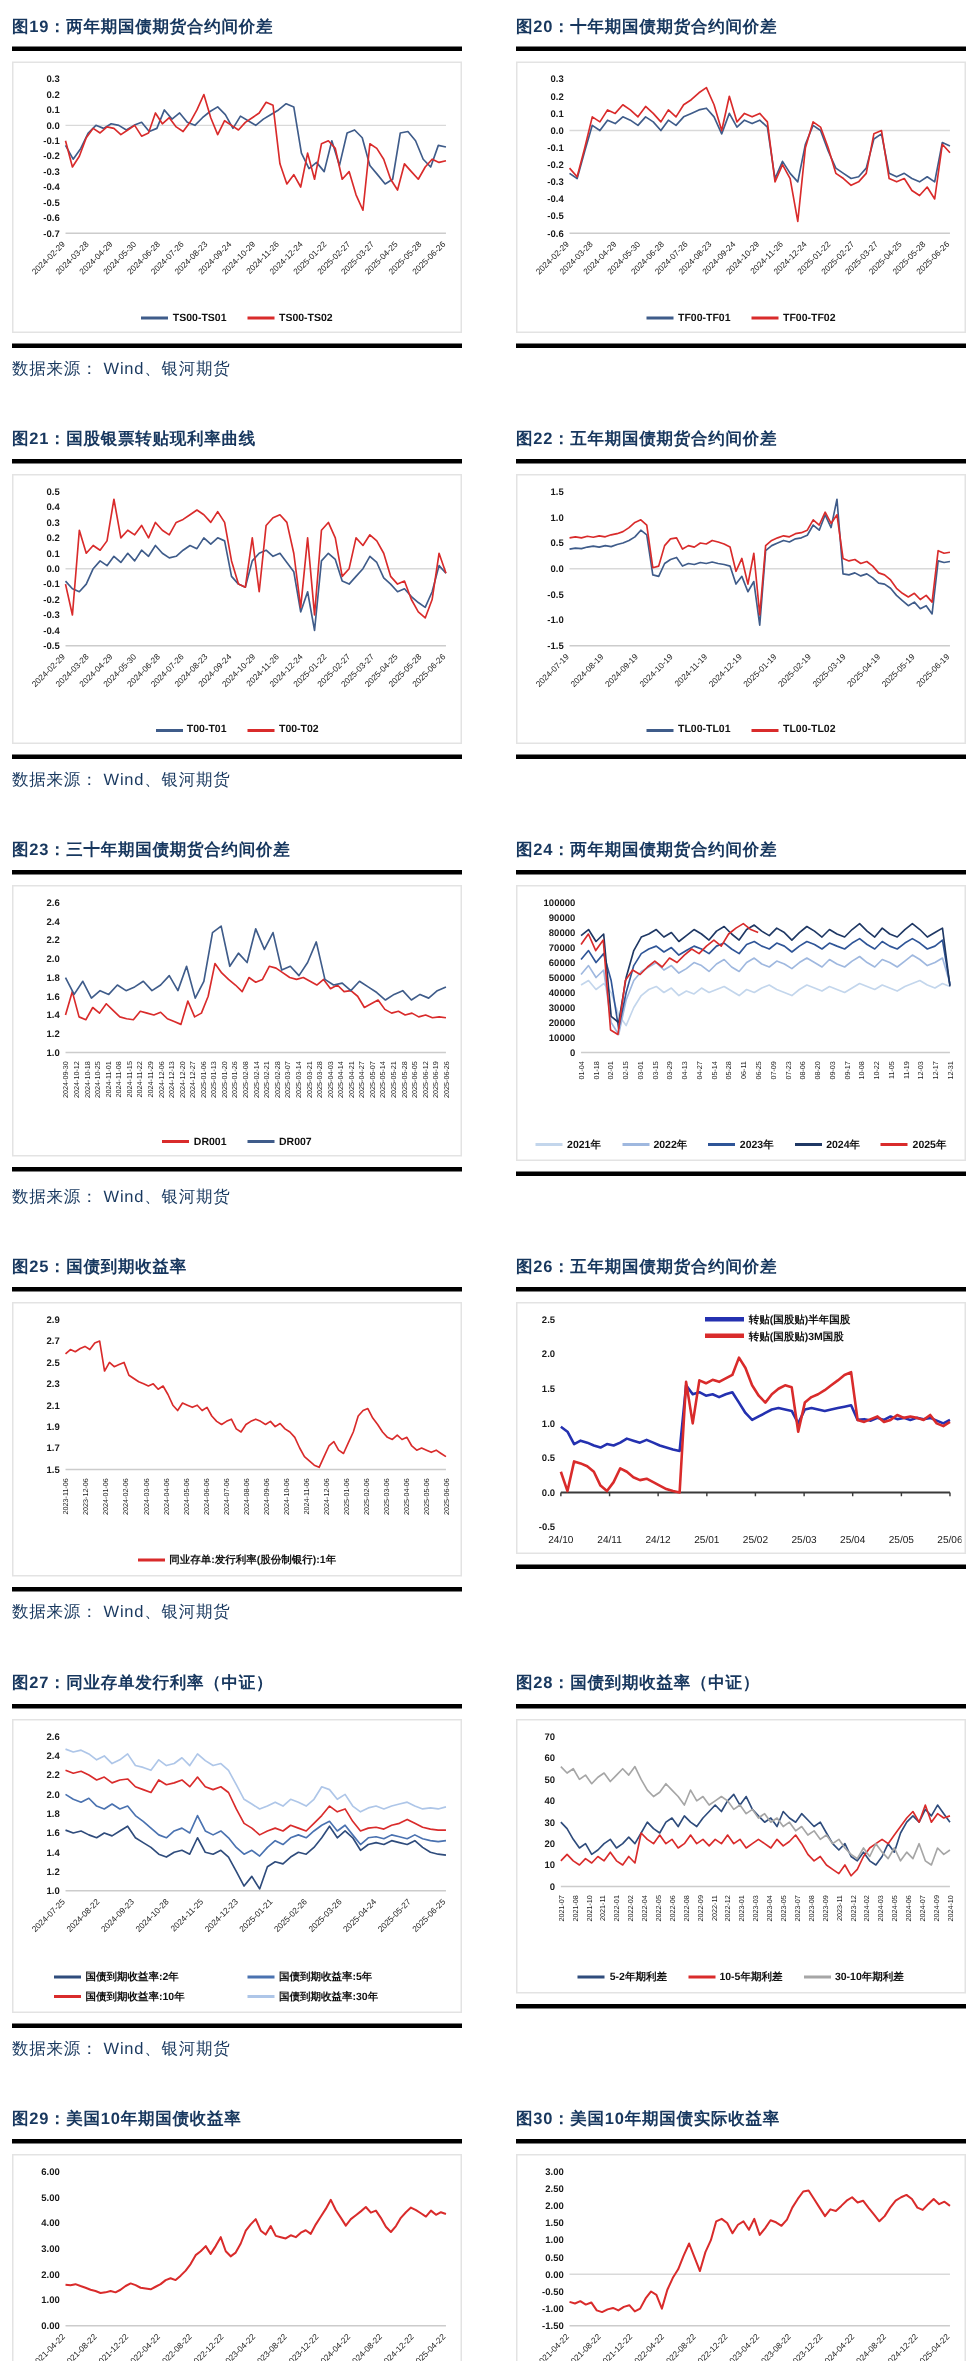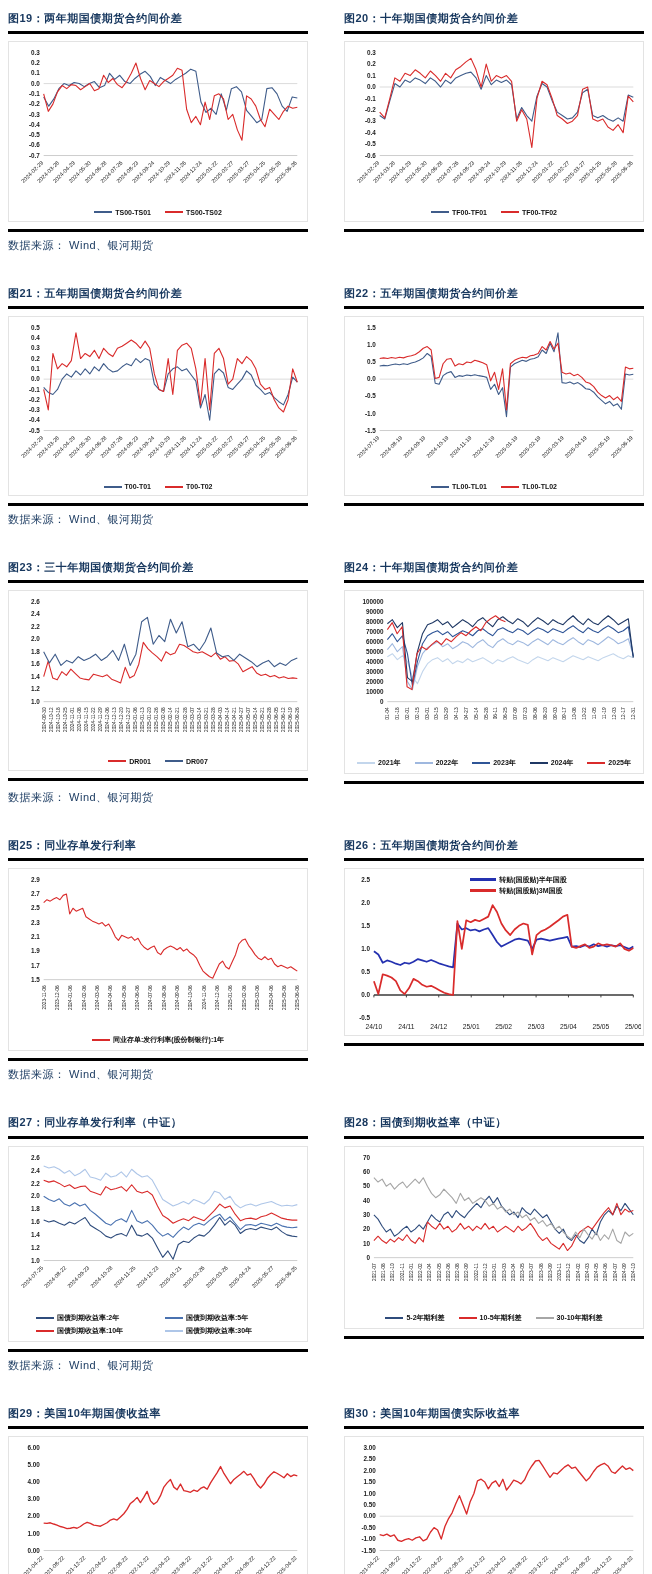--- a/index.html
+++ b/index.html
@@ -114,21 +114,21 @@
           <span class="item"><span class="sw" style="border-top-color:#D92B2B"></span>TF00-TF02</span>
         </div>
     </div>
     <div class="rule"></div>
   </div>
 </div>
 <div class="source">数据来源： Wind、银河期货</div>
 
 <div class="row">
   <div class="fig">
-    <div class="fig-title">图21：五年期国债期货合约间价差</div>
+    <div class="fig-title">图21：国股银票转贴现利率曲线</div>
     <div class="rule"></div>
     <div class="chart-box">
       <div class="plot">
           <svg viewBox="0 0 306 168" xmlns="http://www.w3.org/2000/svg">
             <text x="30" y="9.3" text-anchor="end" font-size="6.6" font-weight="bold" fill="#1a1a1a">0.5</text>
             <text x="30" y="20.0" text-anchor="end" font-size="6.6" font-weight="bold" fill="#1a1a1a">0.4</text>
             <text x="30" y="30.7" text-anchor="end" font-size="6.6" font-weight="bold" fill="#1a1a1a">0.3</text>
             <text x="30" y="41.4" text-anchor="end" font-size="6.6" font-weight="bold" fill="#1a1a1a">0.2</text>
             <text x="30" y="52.1" text-anchor="end" font-size="6.6" font-weight="bold" fill="#1a1a1a">0.1</text>
             <text x="30" y="62.8" text-anchor="end" font-size="6.6" font-weight="bold" fill="#1a1a1a">0.0</text>
@@ -267,21 +267,21 @@
           </svg>
         </div>
       <div class="legend">
           <span class="item"><span class="sw" style="border-top-color:#D92B2B"></span>DR001</span>
           <span class="item"><span class="sw" style="border-top-color:#3F5C8A"></span>DR007</span>
         </div>
     </div>
     <div class="rule"></div>
   </div>
   <div class="fig">
-    <div class="fig-title">图24：十年期国债期货合约间价差</div>
+    <div class="fig-title">图24：两年期国债期货合约间价差</div>
     <div class="rule"></div>
     <div class="chart-box">
       <div class="plot">
           <svg viewBox="0 0 306 168" xmlns="http://www.w3.org/2000/svg">
             <text x="38" y="9.3" text-anchor="end" font-size="6.6" font-weight="bold" fill="#1a1a1a">100000</text>
             <text x="38" y="19.7" text-anchor="end" font-size="6.6" font-weight="bold" fill="#1a1a1a">90000</text>
             <text x="38" y="30.1" text-anchor="end" font-size="6.6" font-weight="bold" fill="#1a1a1a">80000</text>
             <text x="38" y="40.5" text-anchor="end" font-size="6.6" font-weight="bold" fill="#1a1a1a">70000</text>
             <text x="38" y="50.9" text-anchor="end" font-size="6.6" font-weight="bold" fill="#1a1a1a">60000</text>
             <text x="38" y="61.3" text-anchor="end" font-size="6.6" font-weight="bold" fill="#1a1a1a">50000</text>
@@ -332,21 +332,21 @@
           <span class="item"><span class="sw" style="border-top-color:#D92B2B"></span>2025年</span>
         </div>
     </div>
     <div class="rule"></div>
   </div>
 </div>
 <div class="source">数据来源： Wind、银河期货</div>
 
 <div class="row">
   <div class="fig">
-    <div class="fig-title">图25：同业存单发行利率</div>
+    <div class="fig-title">图25：国债到期收益率</div>
     <div class="rule"></div>
     <div class="chart-box">
       <div class="plot">
           <svg viewBox="0 0 306 168" xmlns="http://www.w3.org/2000/svg">
             <text x="30" y="9.3" text-anchor="end" font-size="6.6" font-weight="bold" fill="#1a1a1a">2.9</text>
             <text x="30" y="24.2" text-anchor="end" font-size="6.6" font-weight="bold" fill="#1a1a1a">2.7</text>
             <text x="30" y="39.0" text-anchor="end" font-size="6.6" font-weight="bold" fill="#1a1a1a">2.5</text>
             <text x="30" y="53.9" text-anchor="end" font-size="6.6" font-weight="bold" fill="#1a1a1a">2.3</text>
             <text x="30" y="68.7" text-anchor="end" font-size="6.6" font-weight="bold" fill="#1a1a1a">2.1</text>
             <text x="30" y="83.6" text-anchor="end" font-size="6.6" font-weight="bold" fill="#1a1a1a">1.9</text>

